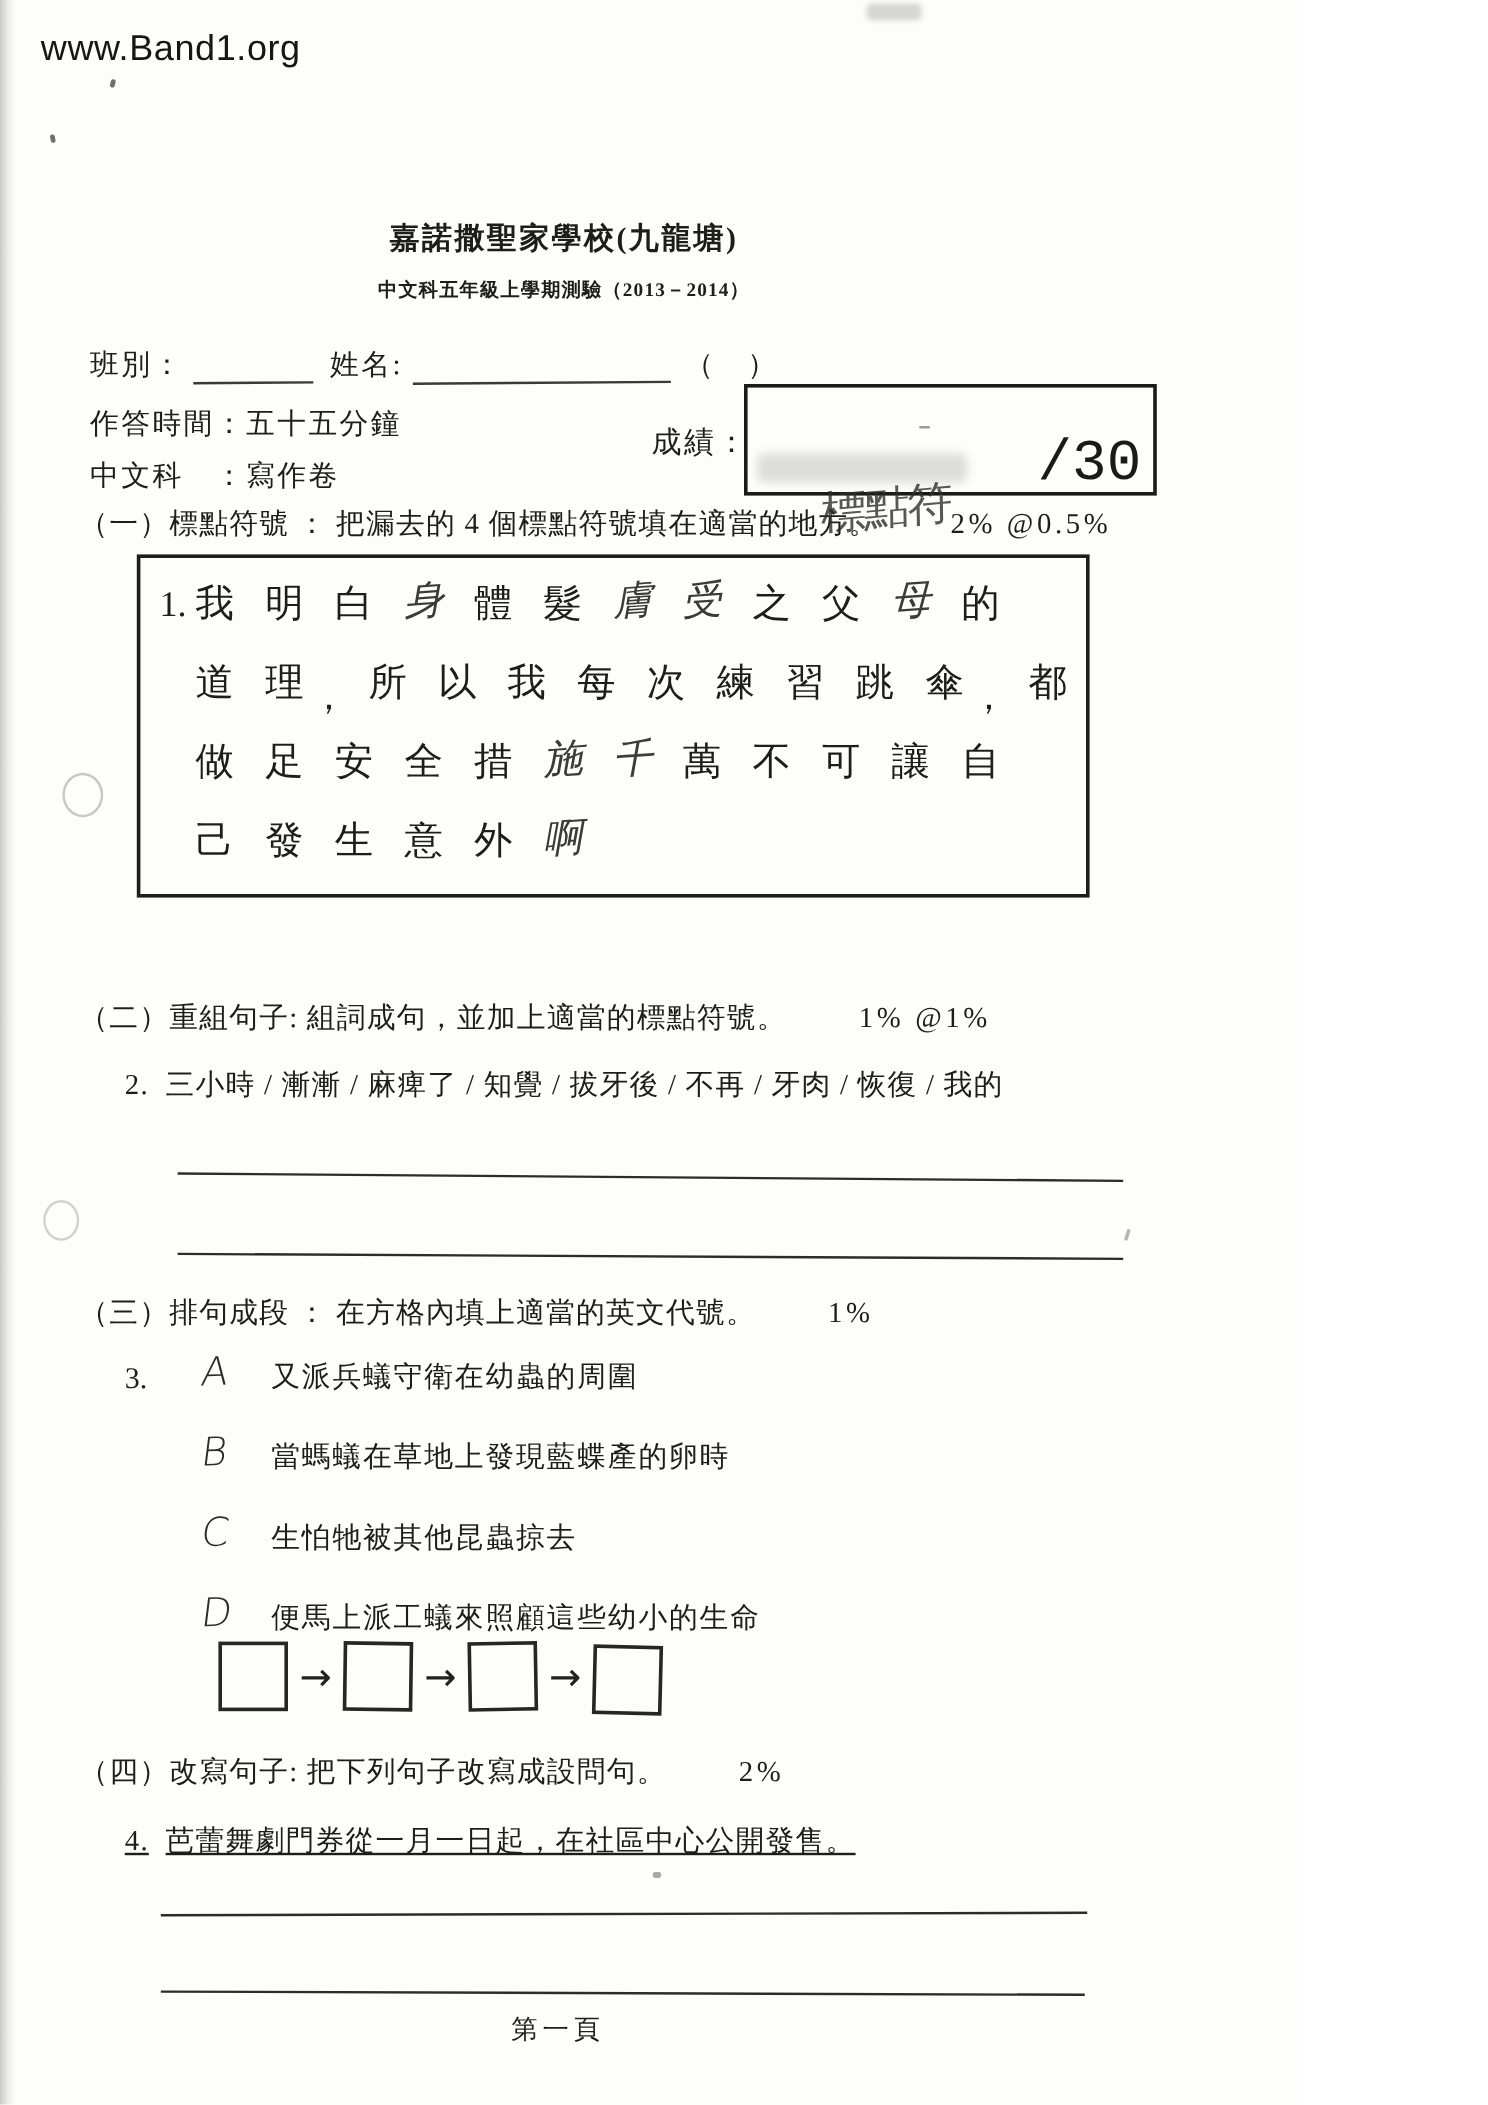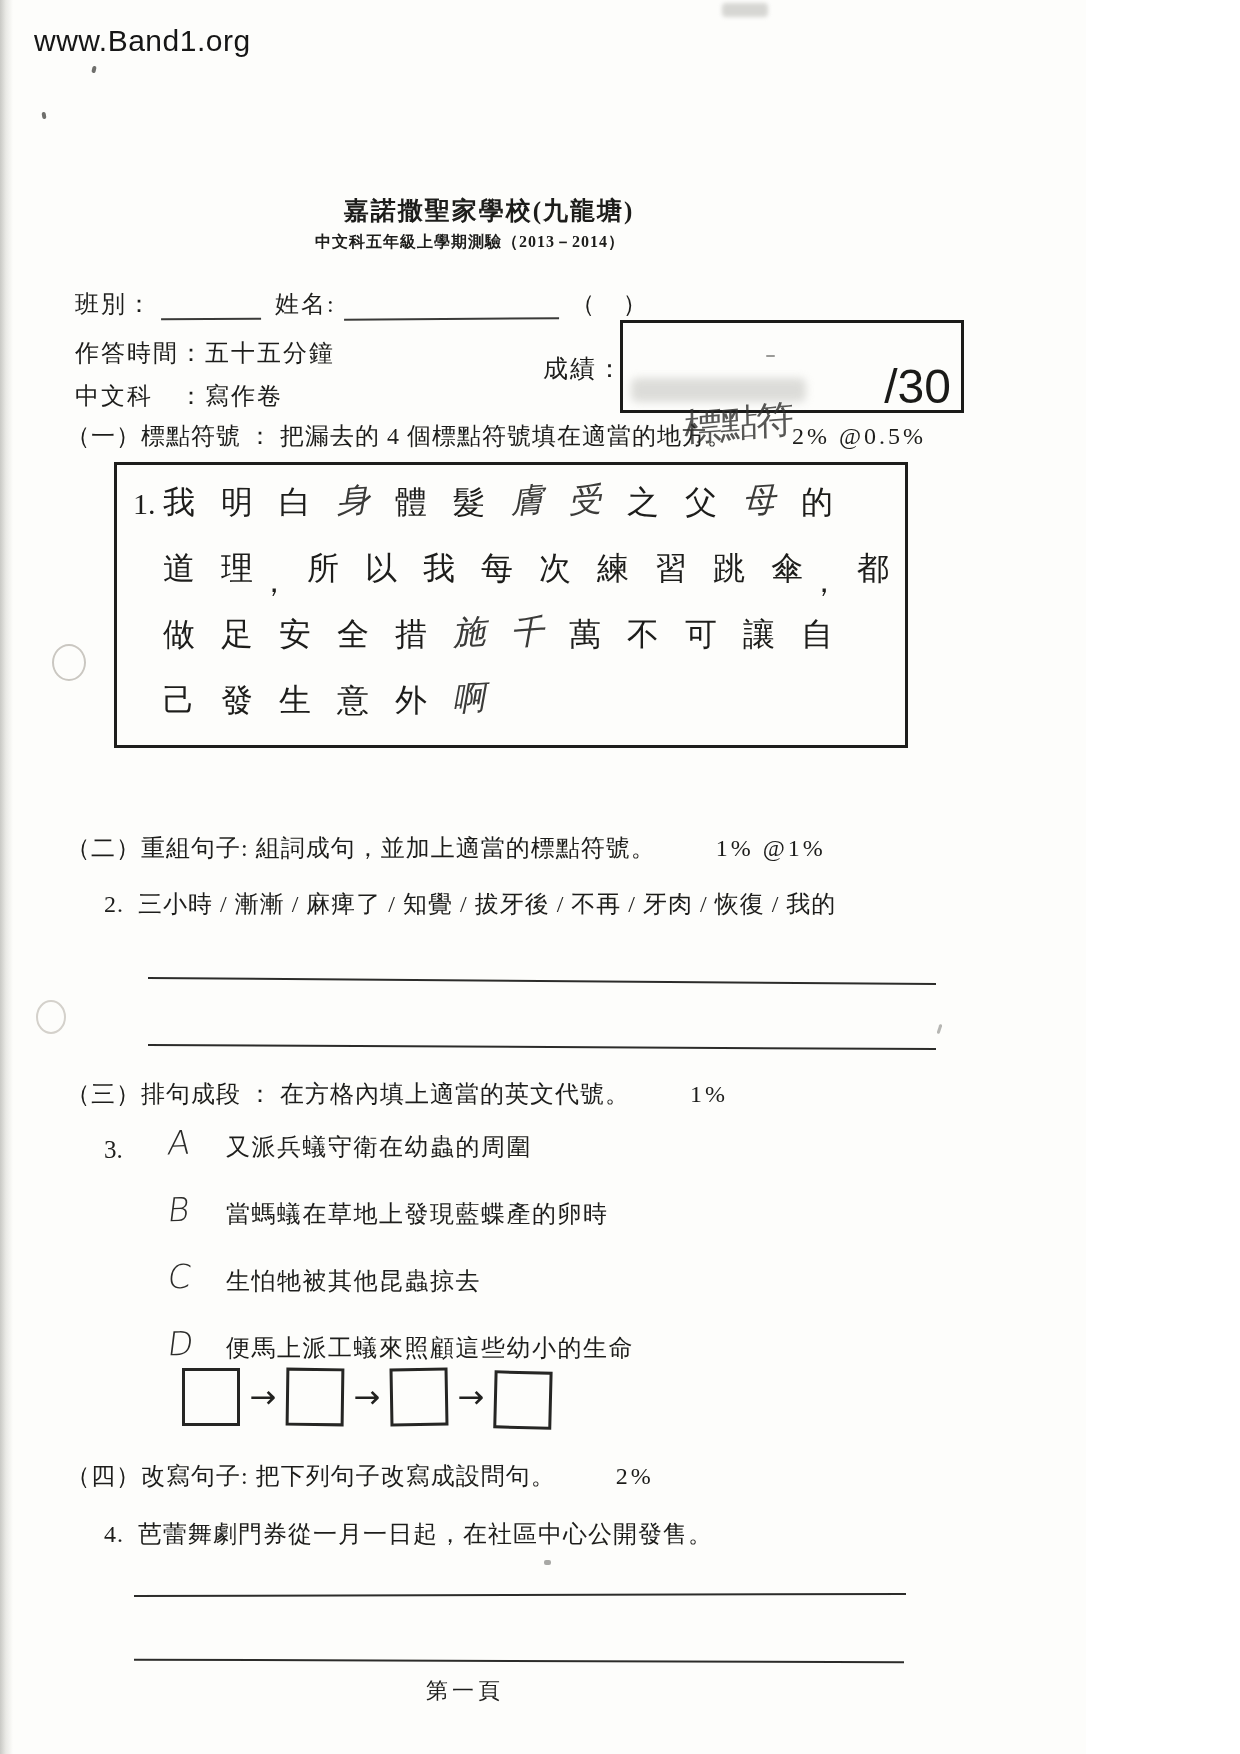--- a/index.html
+++ b/index.html
@@ -12,39 +12,39 @@
   .scan-edge {
     position:absolute; left:0; top:0; width:13px; height:100%;
     background:linear-gradient(90deg,#c9c9c5 0%,#e9e9e5 45%,rgba(255,255,255,0) 100%);
   }
   .watermark {
     position:absolute; left:34px; top:24px;
     font-family:"Liberation Sans","DejaVu Sans",sans-serif;
     font-size:30px; color:#161616; letter-spacing:0.5px;
   }
   .title { position:absolute; left:0; width:940px; text-align:center; font-weight:600; }
-  .title.school { top:194px; font-size:25px; letter-spacing:2px;margin-left:19px; }
+  .title.school { top:182px; font-size:25px; letter-spacing:2px; }
   .title.exam   { top:232px; font-size:16px; letter-spacing:1px; }
 
   .form-row { position:absolute; left:75px; font-size:24px; letter-spacing:2px; white-space:nowrap; }
   .row-class   { top:288px; }
   .row-time    { top:337px; }
   .row-subject { top:380px; }
   .blank { display:inline-block; border-bottom:2.5px solid #3a3a38; height:24px; vertical-align:bottom; }
   .blank-class { width:100px; margin:0 14px 0 8px; transform:rotate(-0.4deg); }
   .blank-name  { width:215px; margin:0 12px 0 8px; transform:rotate(-0.4deg); }
 
   .score-label { position:absolute; left:543px; top:352px; font-size:25px; letter-spacing:2px; }
   .score-box {
     position:absolute; left:620px; top:320px; width:338px; height:87px;
     border:3px solid #1b1b19; background:#fdfdfb;
   }
   .score-total {
     position:absolute; right:10px; bottom:-4px; font-size:48px; color:#1a1a18;
-    font-family:Liberation Sans, sans-serif;
+    font-family:Liberation Mono, monospace;
     margin-left:16px;
   }
   .score-smudge {
     position:absolute; left:8px; bottom:8px; width:175px; height:24px;
     background:#b5b5b0; opacity:.45; filter:blur(4px); border-radius:6px;
   }
 
   .sec-heading { position:absolute; left:66px; font-size:24px; letter-spacing:1px; white-space:nowrap;text-align:center; }
   .sec-heading .marks { margin-left:60px; letter-spacing:3px; }
   .h-s1 { top:420px; }
@@ -71,21 +71,21 @@
     transform:rotate(-4deg) translateY(-2px) scale(1.04);
   }
   .ch.punct {
     font-size:30px; align-self:flex-end; padding-bottom:4px;
     margin-left:-20px; margin-right:-8px;
   }
 
   .q-line { position:absolute; left:104px; font-size:24px; letter-spacing:1px; white-space:nowrap; }
   .q-line .q-num { margin-right:14px; }
   .q2 { top:888px; }
-  .q4 { top:1518px; }
+  .q4 { top:1518px;text-decoration:underline; }
 
   .ans-line { position:absolute; height:0; border-top:2.5px solid #2c2c2a; }
   .a2-1 { left:148px; top:980px;  width:788px; transform:rotate(0.45deg); }
   .a2-2 { left:148px; top:1046px; width:788px; transform:rotate(0.30deg); }
   .a4-1 { left:134px; top:1594px; width:772px; transform:rotate(-0.15deg); }
   .a4-2 { left:134px; top:1660px; width:770px; transform:rotate(0.2deg); }
 
   .q3-number { position:absolute; left:104px; top:1136px; font-size:25px; }
   .q3-options { position:absolute; left:168px; top:1126px; display:flex; flex-direction:column; gap:30px; }
   .option-row { display:flex; align-items:flex-start; gap:30px; min-height:36px; }

